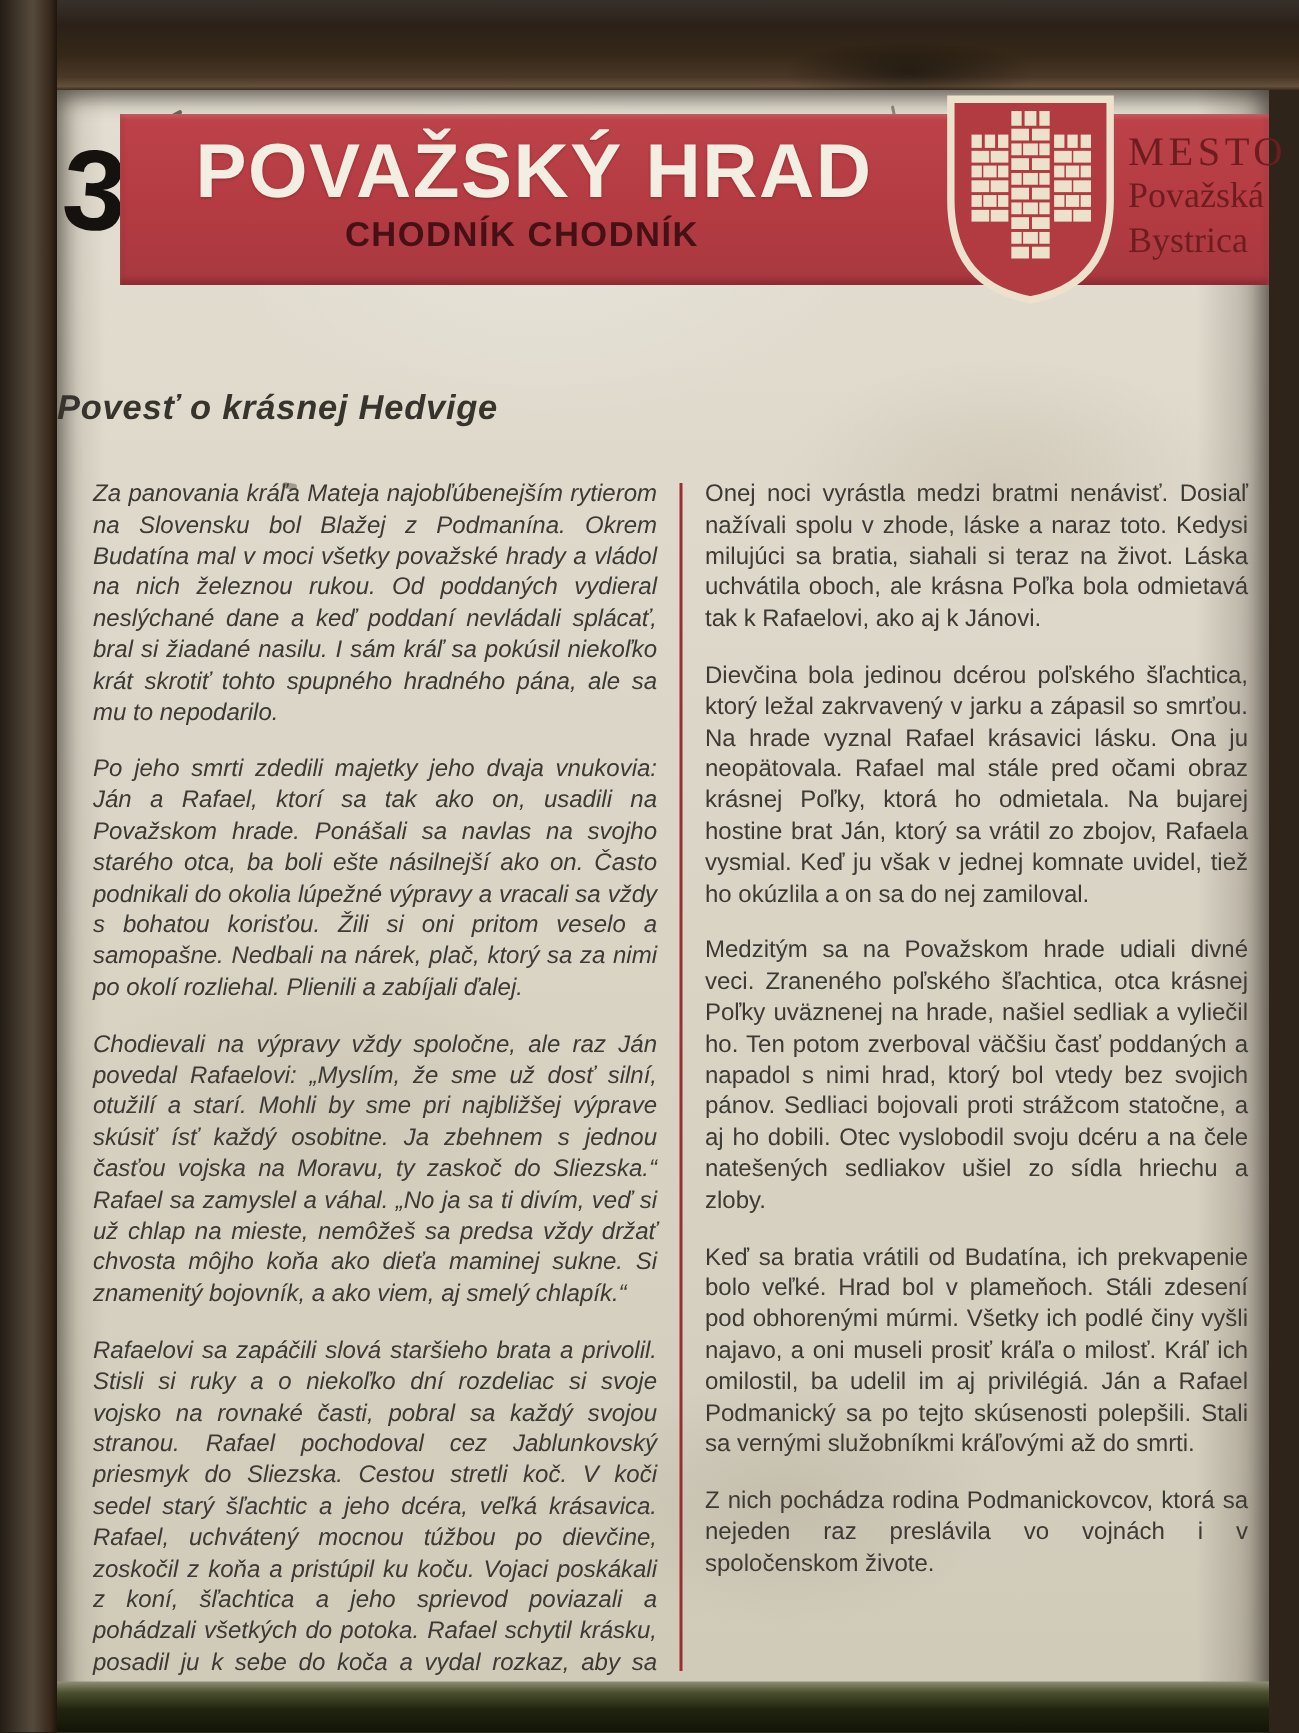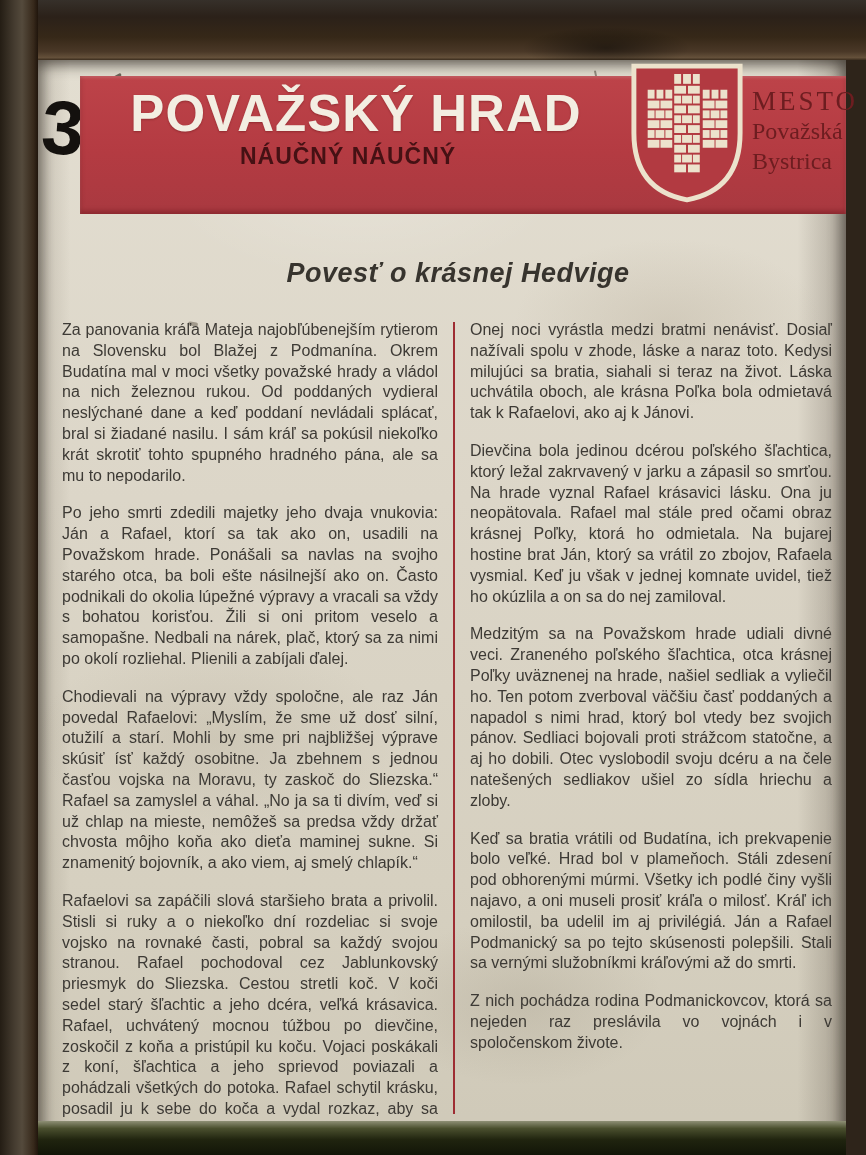--- a/index.html
+++ b/index.html
@@ -33,21 +33,21 @@
   .s5{left:610px;top:30px;width:30px;height:2px;transform:rotate(12deg);background:rgba(45,35,25,.5);}
   .s6{left:150px;top:262px;width:10px;height:4px;transform:rotate(10deg);background:rgba(70,60,45,.4);}
   
   .num{
     position:absolute;left:2px;top:30px;width:46px;text-align:center;
     font-size:76px;font-weight:bold;color:#14110e;line-height:1;
     transform:rotate(4deg);
   }
   
   .banner{
-    position:absolute;left:42px;top:16px;right:0;height:138px;
+    position:absolute;left:42px;top:16px;right:0;height:114px;
     background:linear-gradient(180deg,#bd4349 0%, #b43b42 55%, #a93940 100%);
     box-shadow:inset 0 2px 3px rgba(255,255,255,.15), inset 0 -3px 5px rgba(80,10,15,.35);
   }
   .banner-title{
     margin:0;padding-top:10px;margin-left:36px;width:480px;text-align:center;
     font-size:51px;font-weight:bold;letter-spacing:1px;color:#f3eee2;line-height:1.08;
     text-shadow:0 1px 2px rgba(90,15,18,.4);
   }
   .banner-sub{
     margin-top:2px;margin-left:88px;width:360px;text-align:center;
@@ -56,30 +56,30 @@
   .mesto{
     position:absolute;left:672px;top:10px;width:220px;white-space:nowrap;
     font-family:"Liberation Serif", serif;color:#6d1d20;line-height:30px;
   }
   .mesto .l1{font-size:27px;letter-spacing:3px;}
   .mesto .l2,.mesto .l3{font-size:24px;}
   
   .shield{position:absolute;left:548px;top:-14px;width:118px;height:142px;}
   
   .story-title{
-    position:absolute;top:198px;left:16px;width:100%;text-align:center;
-    font-size:27px;font-weight:bold;font-style:italic;color:#37342e;
+    position:absolute;top:198px;left:0;width:100%;text-align:left;
+    font-size:23px;font-weight:bold;font-style:italic;color:#37342e;
     letter-spacing:.5px;
   }
   .columns{
     position:absolute;top:260px;left:24px;right:14px;
     display:flex;align-items:stretch;
     color:#3d3a35;font-size:16px;line-height:1.3;text-align:justify;
   }
-  .col-left{width:376px;}
+  .col-left{width:376px;font-style:italic;}
   .col-right{flex:1;}
   .columns p{margin:0 0 17px 0;}
   .columns p:last-child{margin-bottom:0;}
   .divider{width:2px;background:#9e2d33;margin:2px 15px 26px 15px;}
   
   .frame{position:absolute;z-index:5;}
   .frame-top{
     left:0;top:0;right:0;height:60px;
     background:
       radial-gradient(120px 30px at 70% 80%, rgba(0,0,0,.45), transparent 70%),
@@ -111,21 +111,21 @@
     <span class="speck s2"></span>
     <span class="speck s3"></span>
     <span class="speck s4"></span>
     <span class="speck s5"></span>
     <span class="speck s6"></span>
 
     <div class="num">3</div>
 
     <div class="banner">
       <h1 class="banner-title">POVAŽSKÝ HRAD</h1>
-      <div class="banner-sub">NÁUČNÝ NÁUČNÝ</div>
+      <div class="banner-sub">CHODNÍK CHODNÍK</div>
 
       <div class="mesto">
         <div class="l1">MESTO</div>
         <div class="l2">Považská</div>
         <div class="l3">Bystrica</div>
       </div>
 
       <svg class="shield" viewBox="0 0 120 144" xmlns="http://www.w3.org/2000/svg">
         <path d="M6 4 H114 V72 Q114 130 60 140 Q6 130 6 72 Z" fill="#b23a41" stroke="#ece2cc" stroke-width="5"></path>
         <g fill="#ece2cc">

